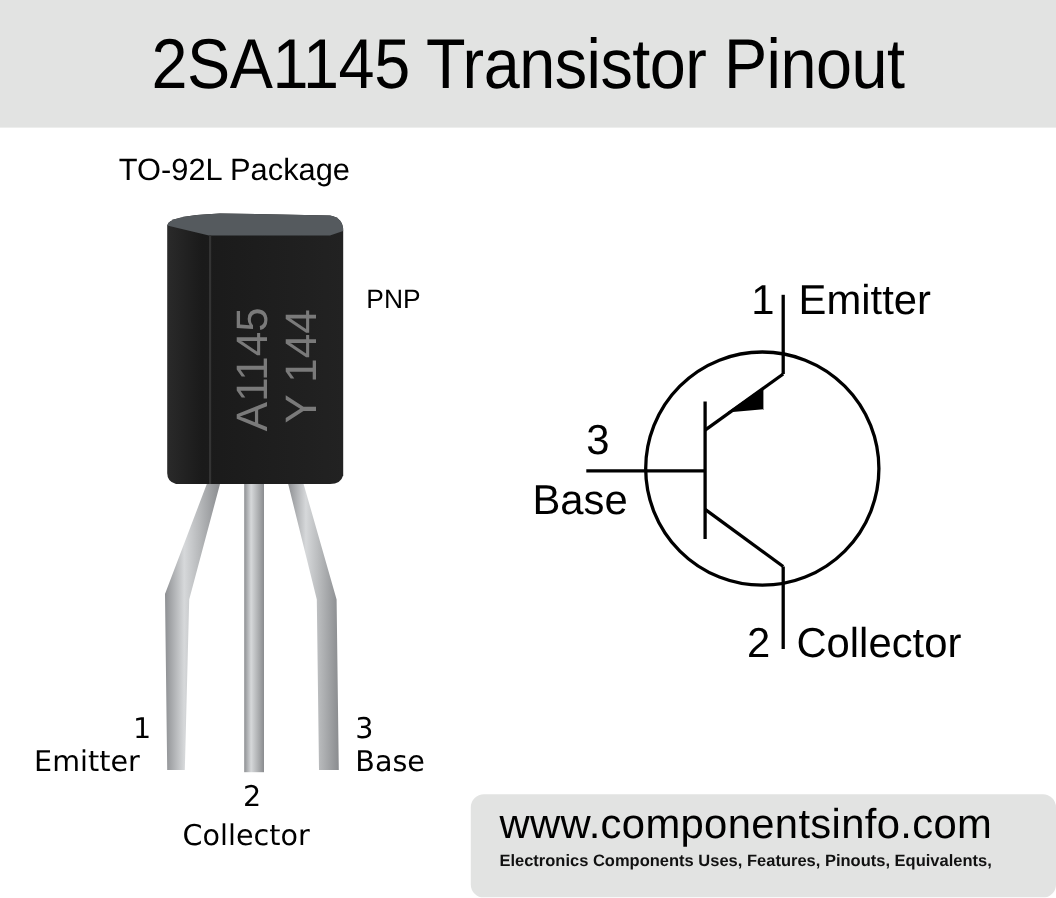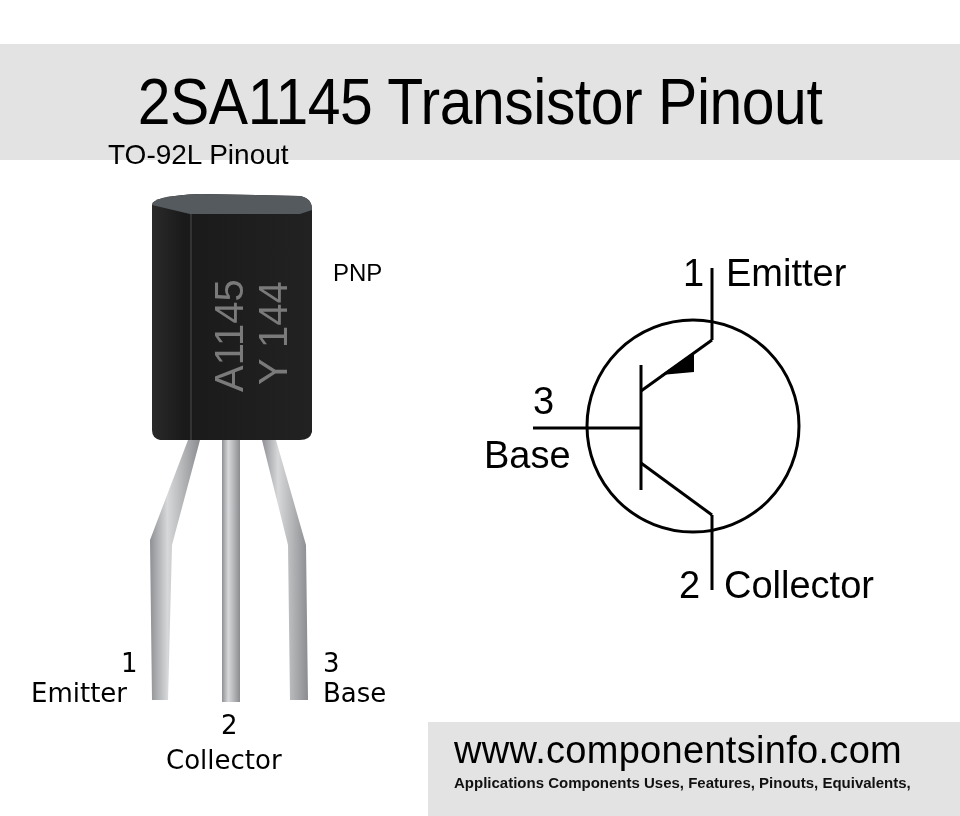--- a/index.html
+++ b/index.html
@@ -1,35 +1,35 @@
 <!DOCTYPE html>
 <html><head>
 <meta charset="utf-8">
 <style>
   html, body { margin: 0; padding: 0; }
   body { width: 960px; height: 816px; background: #ffffff; position: relative; overflow: hidden; font-family: "Liberation Sans", sans-serif; color: #000; }
-  .header { position: absolute; left: 0; top: 0; width: 960px; height: 116px; background: #e2e3e2; margin-top: 44px; }
+  .header { position: absolute; left: 0; top: 0; width: 960px; height: 116px; background: #e2e3e2; }
   .header-title { position: absolute; left: 0; width: 960px; top: 20px; text-align: center; font-size: 64px; line-height: 76px; letter-spacing: -0.5px; transform: scaleX(0.92); transform-origin: center; }
   .pkg-label { position: absolute; left: 108px; top: 138px; font-size: 28px; line-height: 34px; }
   .pnp-label { position: absolute; left: 333px; top: 256px; font-size: 24px; line-height: 34px; }
   .pin-text { position: absolute; font-family: "DejaVu Sans", sans-serif; font-size: 26px; line-height: 30px; }
   .sch-text { position: absolute; font-size: 38px; line-height: 42px; }
-  .footer { position: absolute; left: 428px; top: 722px; width: 532px; height: 94px; background: #e2e3e2; }
+  .footer { position: absolute; left: 428px; top: 722px; width: 532px; height: 94px; background: #e2e3e2; border-radius: 12px; }
   .footer-url { position: absolute; left: 26px; top: 6px; font-size: 38px; line-height: 44px; letter-spacing: 0.3px; }
   .footer-tag { position: absolute; left: 26px; top: 52px; font-size: 15px; line-height: 18px; font-weight: bold; color: #111; width: 500px; }
   svg { position: absolute; left: 0; top: 0; }
 </style>
 </head>
 <body>
 
 <div class="header">
   <div class="header-title">2SA1145 Transistor Pinout</div>
 </div>
 
-<div class="pkg-label">TO-92L Pinout</div>
+<div class="pkg-label">TO-92L Package</div>
 <div class="pnp-label">PNP</div>
 
 <svg width="960" height="816">
   <defs>
     <linearGradient id="leadGrad" x1="0" x2="1" y1="0" y2="0">
       <stop offset="0" stop-color="#8e9093"></stop>
       <stop offset="0.35" stop-color="#d6d8da"></stop>
       <stop offset="0.65" stop-color="#b4b6b8"></stop>
       <stop offset="1" stop-color="#8a8c8f"></stop>
     </linearGradient>
@@ -82,15 +82,15 @@
 <div class="sch-text" style="left:683px; top:252px;">1</div>
 <div class="sch-text" style="left:726px; top:252px;">Emitter</div>
 <div class="sch-text" style="left:533px; top:380px;">3</div>
 <div class="sch-text" style="left:484px; top:434px;">Base</div>
 <div class="sch-text" style="left:679px; top:564px;">2</div>
 <div class="sch-text" style="left:724px; top:564px;">Collector</div>
 
 <div class="footer">
   <div class="footer-url">www.componentsinfo.com</div>
   <div class="footer-tag">
-    <div>Applications Components Uses, Features, Pinouts, Equivalents,</div>
+    <div>Electronics Components Uses, Features, Pinouts, Equivalents,</div>
   </div>
 </div>
 
 </body></html>

